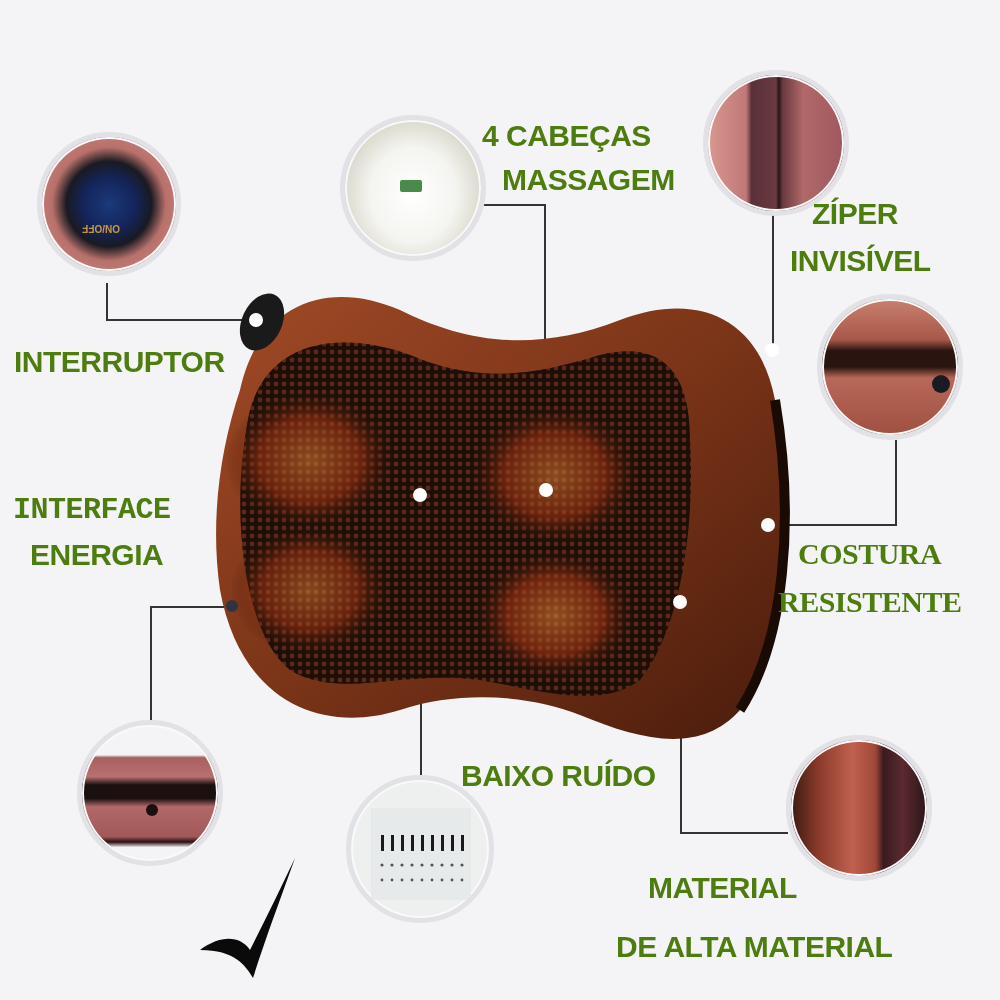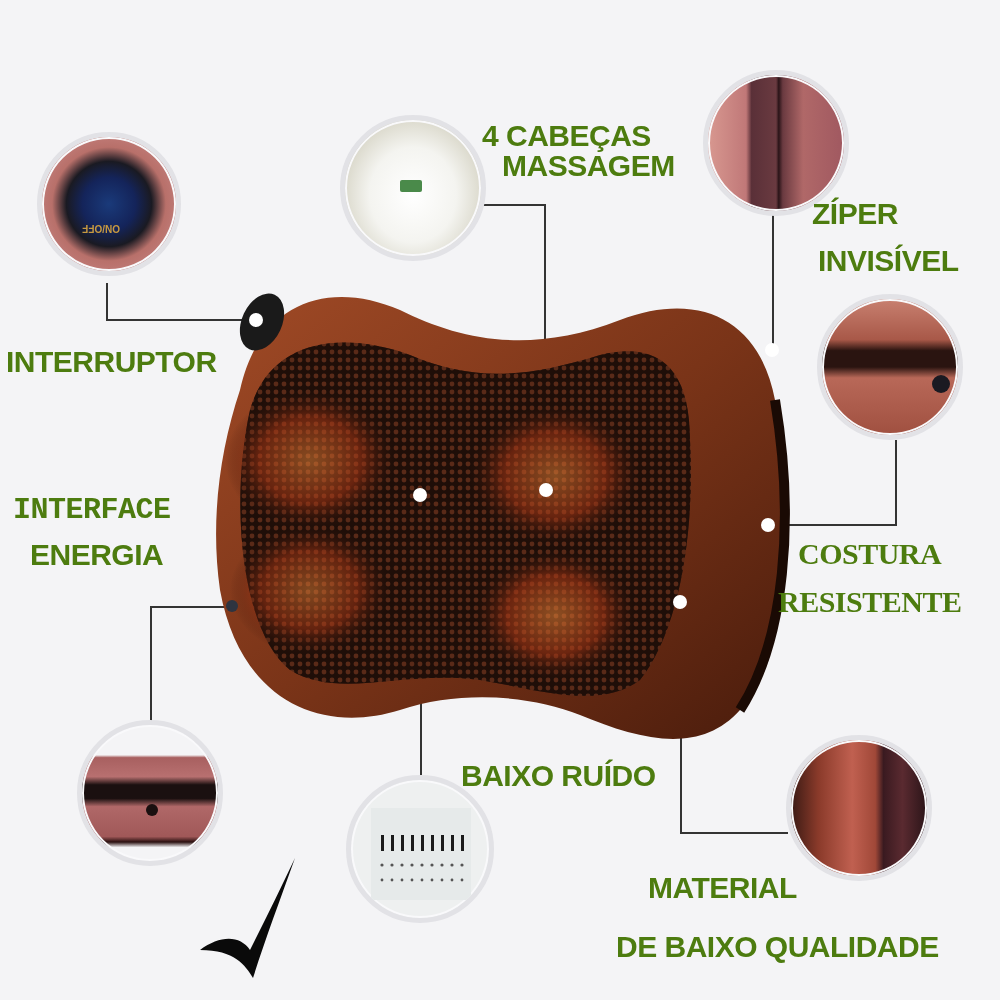--- a/index.html
+++ b/index.html
@@ -66,33 +66,33 @@
 <div class="dot" style="left:772px;top:350px;"></div>
 <div class="dot" style="left:768px;top:525px;"></div>
 <div class="dot" style="left:680px;top:602px;"></div>
 <div class="dot dark" style="left:232px;top:606px;"></div>
 
 <div class="circle" style="left:37px;top:132px;width:144px;height:144px;background:radial-gradient(circle at 50% 50%,#1a3a7a 0,#14245a 28%,#1a1a22 45%,#b8706a 60%,#d09090 100%);">
   <svg width="134" height="134" viewBox="0 0 134 134">
       <text x="62" y="96" font-size="10" fill="#c89a40" font-family="Liberation Sans, sans-serif" font-weight="bold" transform="rotate(180 70 92)">ON/OFF</text>
     </svg>
 </div>
-<div class="label" style="left:6px;top:344px;">INTERRUPTOR</div>
+<div class="label" style="left:14px;top:344px;">INTERRUPTOR</div>
 
 <div class="circle" style="left:340px;top:115px;width:146px;height:146px;background:radial-gradient(ellipse at 50% 55%,#ffffff 0,#f4f4f0 45%,#d8d6c8 75%,#b8b4a0 100%);">
   <div style="position:absolute;left:55px;top:60px;width:22px;height:12px;background:#4a8a4a;border-radius:2px;"></div>
 </div>
 <div class="label" style="left:482px;top:118px;">4 CABEÇAS</div>
-<div class="label" style="left:502px;top:148px;">MASSAGEM</div>
+<div class="label" style="left:502px;top:162px;">MASSAGEM</div>
 
 <div class="circle" style="left:703px;top:70px;width:146px;height:146px;background:linear-gradient(90deg,#d89890 0,#c07878 28%,#5a3038 32%,#6a3a40 50%,#2a1418 52%,#6a3a40 55%,#b06868 70%,#a05860 100%);">
   <div></div>
 </div>
 <div class="label" style="left:812px;top:196px;">ZÍPER</div>
-<div class="label" style="left:790px;top:243px;margin-left:28px;">INVISÍVEL</div>
+<div class="label" style="left:790px;top:243px;">INVISÍVEL</div>
 
 <div class="circle" style="left:817px;top:294px;width:146px;height:146px;background:linear-gradient(180deg,#c88070 0,#a85848 30%,#2a1410 38%,#2a1410 50%,#b86858 58%,#a05040 100%);">
   <div style="position:absolute;left:110px;top:76px;width:18px;height:18px;border-radius:50%;background:#1a1a22;"></div>
 </div>
 <div class="label" style="left:798px;top:536px;font-family:Liberation Serif, serif;">COSTURA</div>
 <div class="label" style="left:778px;top:584px;font-family:Liberation Serif, serif;">RESISTENTE</div>
 
 <div class="label" style="left:13px;top:492px;font-family:Liberation Mono, monospace;">INTERFACE</div>
 <div class="label" style="left:30px;top:537px;">ENERGIA</div>
 <div class="circle" style="left:77px;top:720px;width:146px;height:146px;background:linear-gradient(180deg,#f4f4f6 0,#f4f4f6 22%,#a86060 24%,#b87070 38%,#1a1010 44%,#1a1010 54%,#b06868 60%,#a05858 82%,#2a1010 86%,#f4f4f6 90%);">
@@ -134,17 +134,17 @@
         <circle cx="111" cy="100" r="1.4"></circle>
     </g>
   </svg>
 </div>
 <div class="label" style="left:461px;top:758px;">BAIXO RUÍDO</div>
 
 <div class="circle" style="left:786px;top:735px;width:146px;height:146px;background:linear-gradient(90deg,#3a1a14 0,#8a3a2a 20%,#c06050 45%,#a04838 62%,#3a1a20 68%,#5a2a30 82%,#2a1418 100%);">
   <div></div>
 </div>
 <div class="label" style="left:648px;top:870px;">MATERIAL</div>
-<div class="label" style="left:616px;top:929px;">DE BAIXO QUALIDADE</div>
+<div class="label" style="left:616px;top:929px;">DE ALTA MATERIAL</div>
 
 <svg style="position:absolute;left:195px;top:850px;" width="110" height="140" viewBox="0 0 110 140">
   <path d="M5 100 C25 85 45 85 55 100 C70 70 85 40 100 8 C85 50 70 90 58 128 C50 115 40 100 5 100 Z" fill="#0a0a0a"></path>
 </svg>
 
 </body></html>

